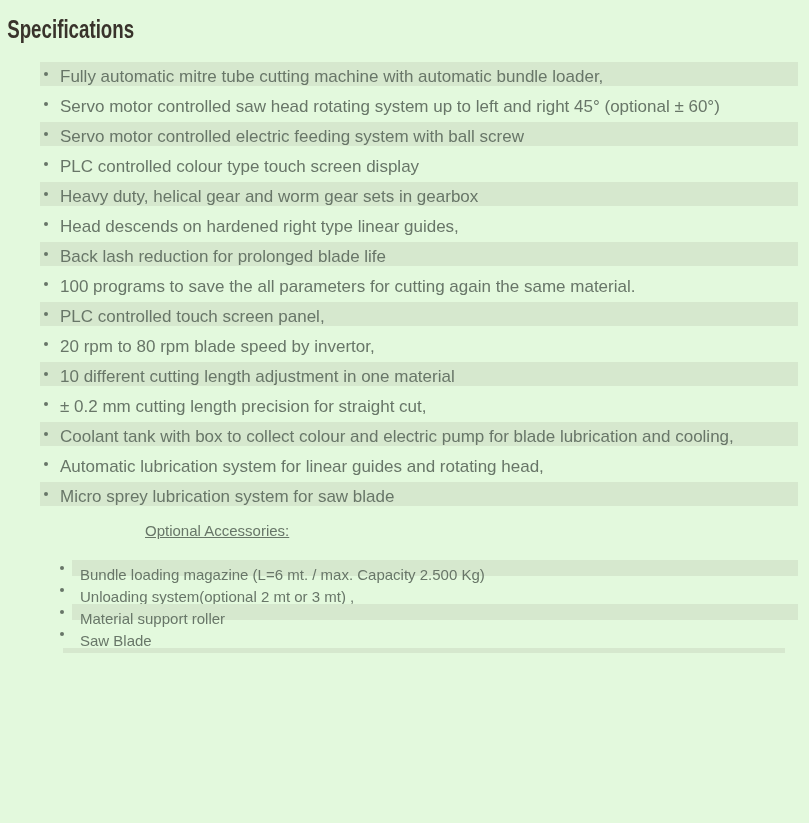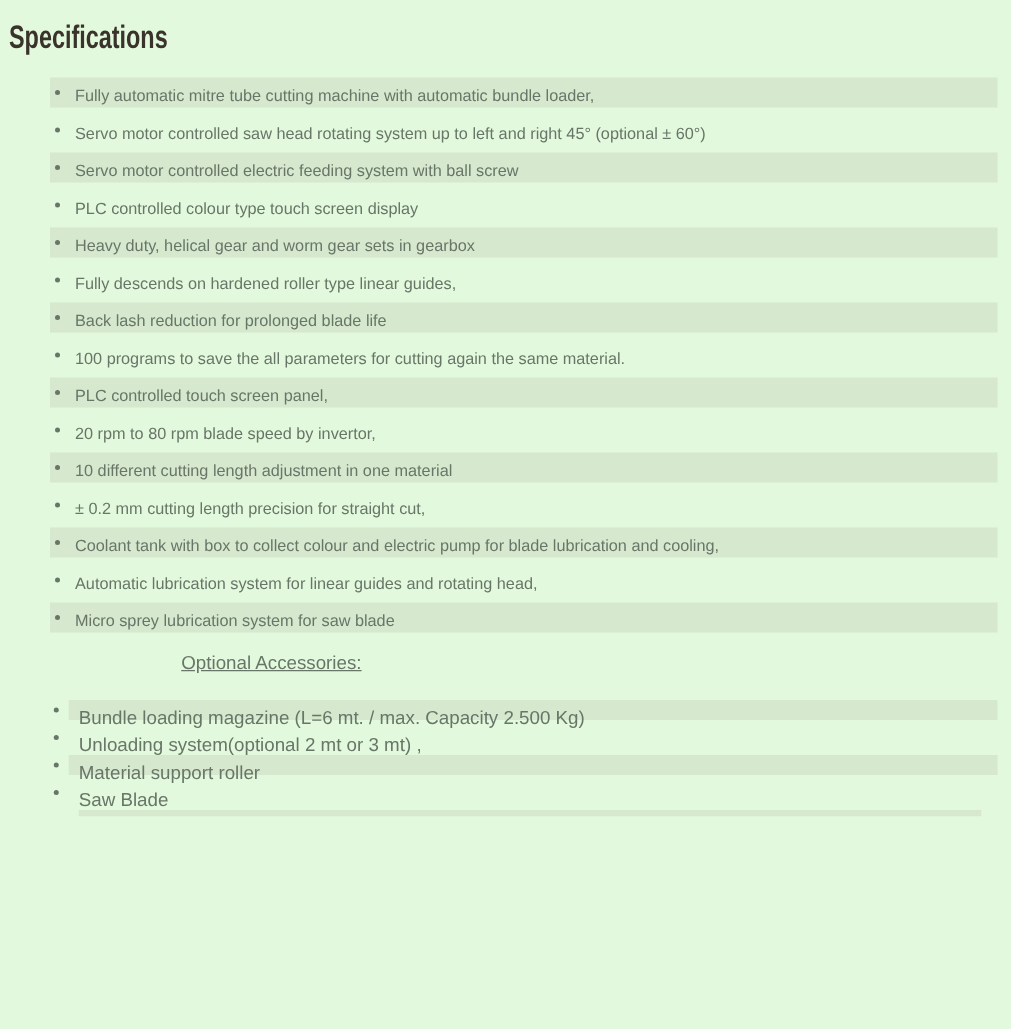--- a/index.html
+++ b/index.html
@@ -17,38 +17,38 @@
     font-size:26px;line-height:30px;font-weight:bold;
     color:var(--title);
     transform:scaleX(0.72);transform-origin:0 50%;
     white-space:nowrap;
   }
   ul.spec-list{
     list-style:none;margin:18px 11px 0 40px;padding:0;
   }
   ul.spec-list li{
     position:relative;height:24px;line-height:29px;margin-bottom:6px;
-    font-size:13px;white-space:nowrap;
+    font-size:17px;white-space:nowrap;
   }
   ul.spec-list li:nth-child(odd){background:var(--band);}
   ul.spec-list .bullet{
     position:absolute;left:4px;top:50%;margin-top:-2px;
     width:4px;height:4px;border-radius:50%;background:var(--bullet);
   }
   ul.spec-list .txt{display:block;padding-left:20px;}
   .optional-heading-wrap{margin:16px 0 0 97px;height:17px;line-height:17px;}
   .optional-heading{
     font-size:15px;color:var(--text);text-decoration:underline;margin-left:48px;
   }
   ul.optional-list{
     list-style:none;margin:21px 11px 0 55px;padding:0;
   }
   ul.optional-list li{
     position:relative;height:16px;line-height:29px;margin-bottom:6px;
-    font-size:15px;white-space:nowrap;
+    font-size:15px;white-space:nowrap;margin-left:17px;
   }
   ul.optional-list li:nth-child(odd){background:var(--band);}
   ul.optional-list .bullet{
     position:absolute;left:-12px;top:50%;margin-top:-2px;
     width:4px;height:4px;border-radius:50%;background:var(--bullet);
   }
   ul.optional-list .txt{display:block;padding-left:8px;}
   .partial-band{
     margin:2px 0 0 63px;width:722px;height:5px;background:var(--band);
   }
@@ -74,21 +74,21 @@
   <li>
       <span class="bullet"></span>
       <span class="txt">PLC controlled colour type touch screen display</span>
     </li>
   <li>
       <span class="bullet"></span>
       <span class="txt">Heavy duty, helical gear and worm gear sets in gearbox</span>
     </li>
   <li>
       <span class="bullet"></span>
-      <span class="txt">Fully descends on hardened roller type linear guides,</span>
+      <span class="txt">Head descends on hardened right type linear guides,</span>
     </li>
   <li>
       <span class="bullet"></span>
       <span class="txt">Back lash reduction for prolonged blade life</span>
     </li>
   <li>
       <span class="bullet"></span>
       <span class="txt">100 programs to save the all parameters for cutting again the same material.</span>
     </li>
   <li>

